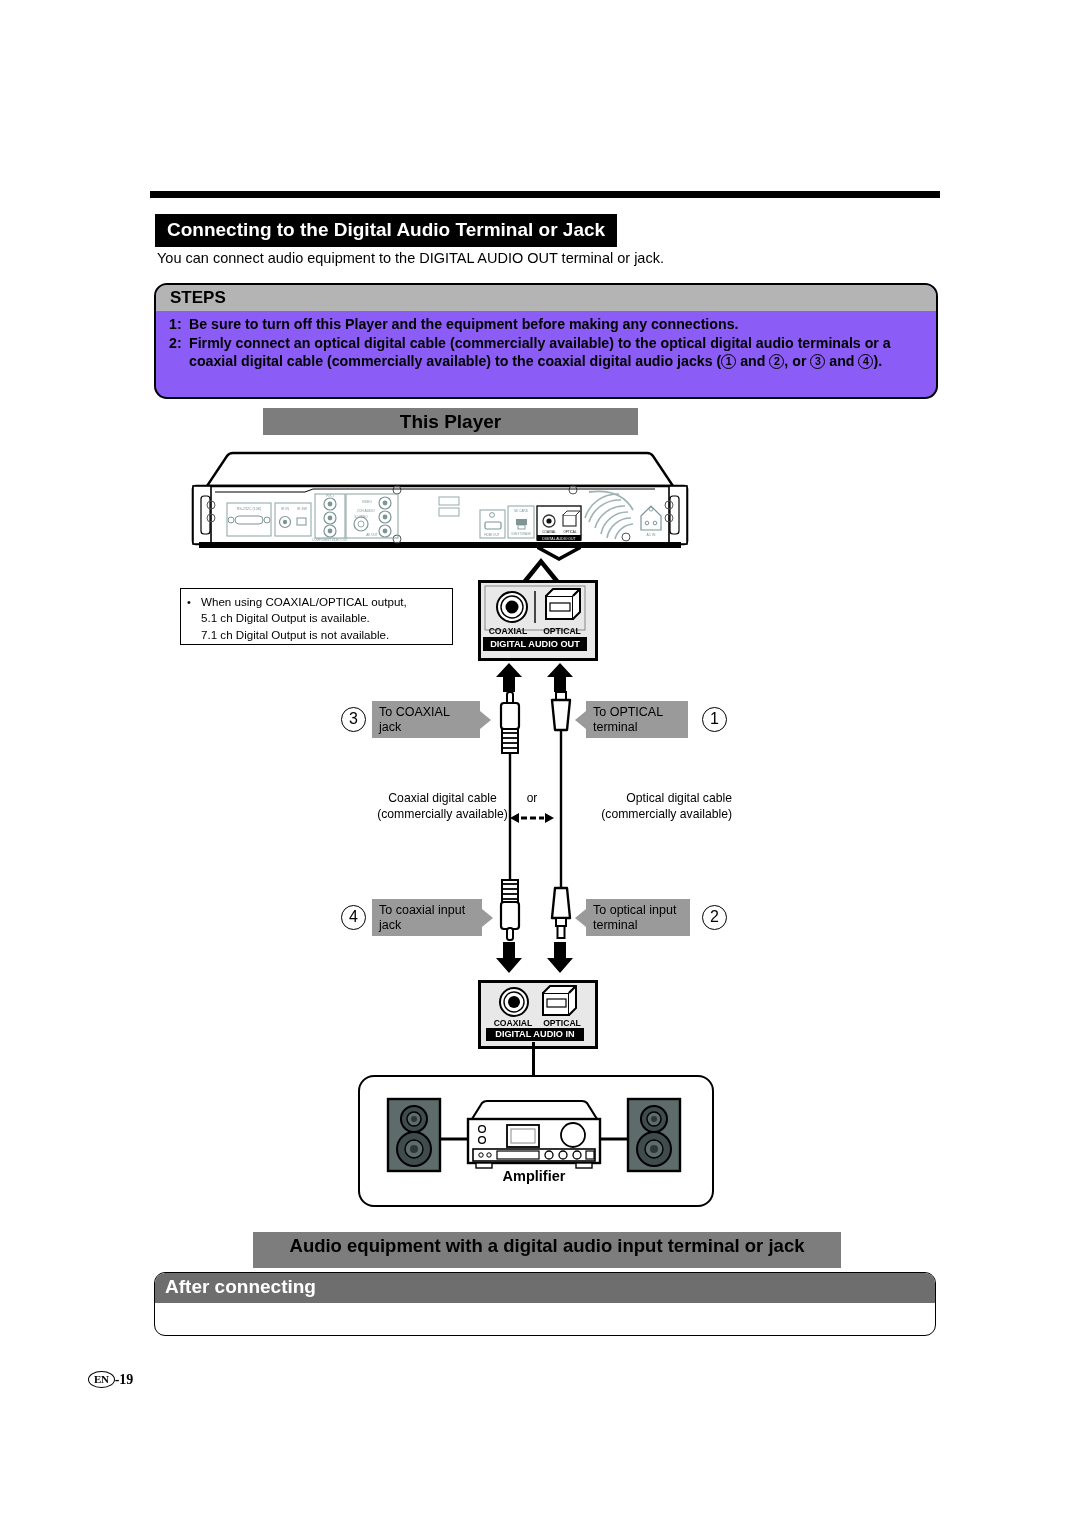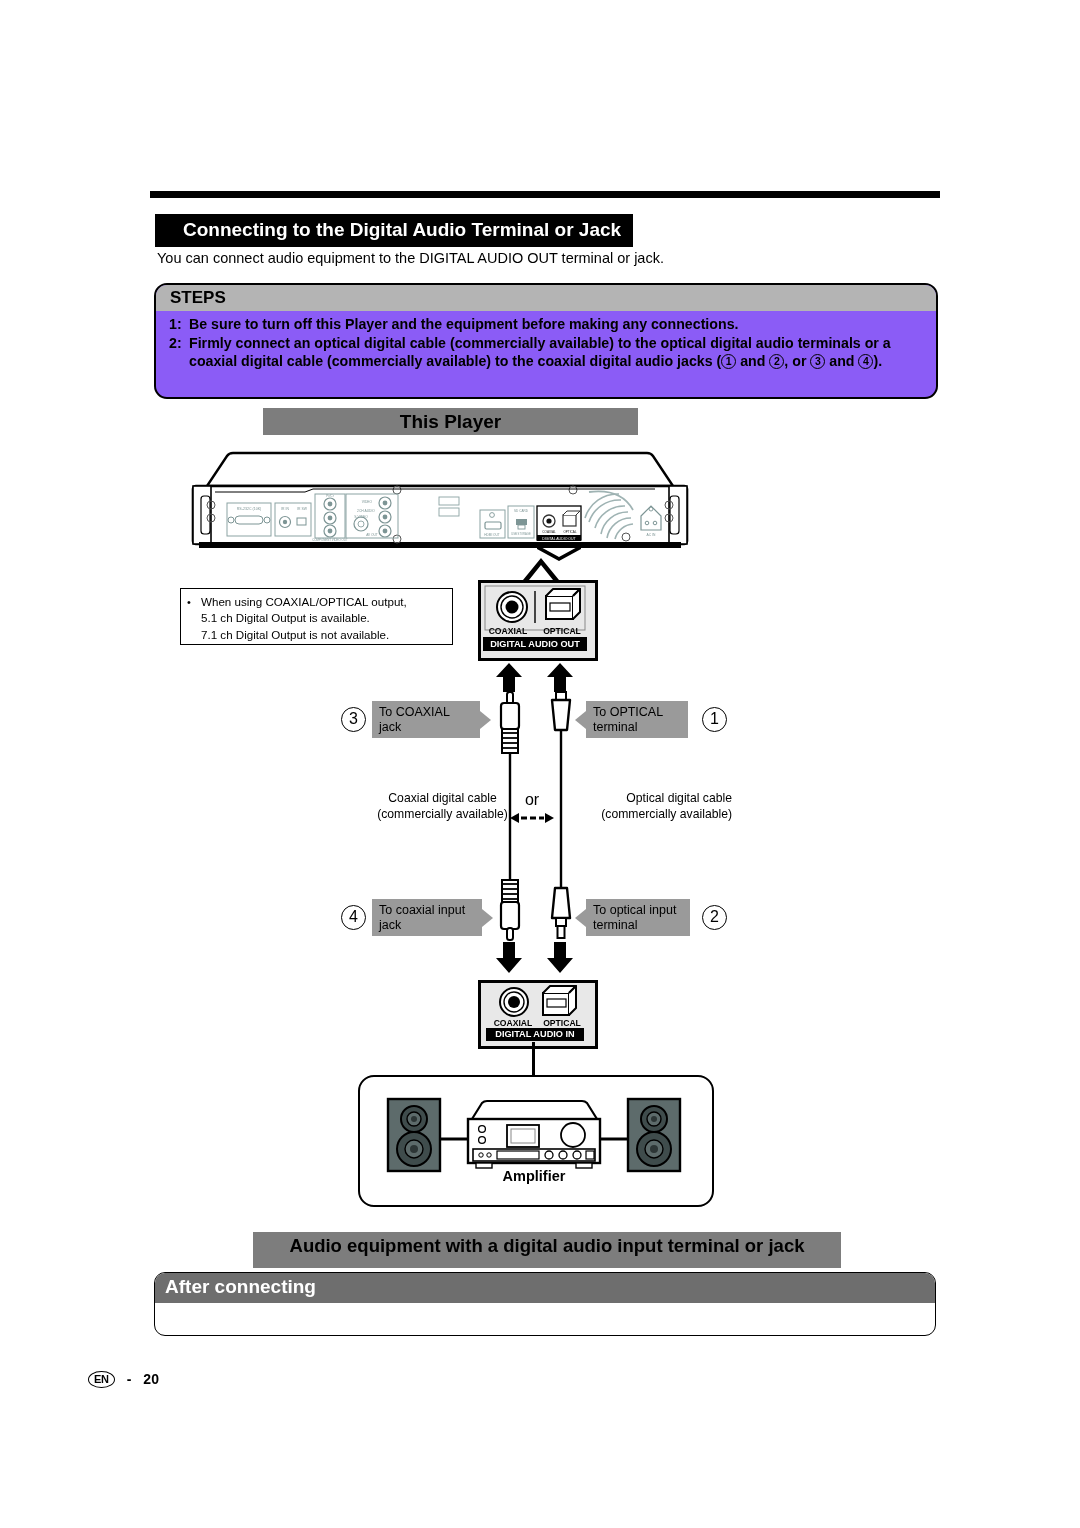--- a/index.html
+++ b/index.html
@@ -8,21 +8,21 @@
 
   .page{position:absolute;left:0;top:0;width:1080px;height:1528px;overflow:hidden;}
 
   
   .title{position:absolute;left:150px;top:128px;font-size:54px;font-weight:bold;
          letter-spacing:-1px;line-height:1;}
   .title-rule{position:absolute;left:150px;top:191px;width:790px;height:7px;background:#000;}
 
   
   .sec-black{position:absolute;left:155px;top:214px;background:#000;color:#fff;
-             font-size:19px;font-weight:bold;padding:5px 12px 6px 28px;white-space:nowrap;}
+             font-size:19px;font-weight:bold;padding:5px 12px 6px 12px;white-space:nowrap;}
   .sec-sub{position:absolute;left:157px;top:250px;font-size:14.5px;}
 
   
   .steps-box{position:absolute;left:154px;top:283px;width:780px;height:112px;
              border:2.5px solid #000;border-radius:13px;overflow:hidden;background:#8b5cf6;}
   .steps-hd{height:26px;background:#b4b4b4;border-bottom:0;
             font-size:17px;font-weight:bold;padding:3px 0 0 14px;box-sizing:border-box;}
   .steps-body{padding:4px 10px 0 13px;font-size:14.2px;font-weight:bold;line-height:1.32;}
   .steps-row{display:flex;margin-bottom:0px;}
   .steps-num{width:20px;flex:0 0 20px;}
@@ -39,21 +39,21 @@
 
   
   .after-box{position:absolute;left:154px;top:1272px;width:780px;height:62px;
              border:1.5px solid #000;border-radius:11px;overflow:hidden;background:#fff;}
   .after-hd{height:30px;background:#6e6e6e;color:#fff;font-size:19px;font-weight:bold;
             padding:3px 0 0 10px;box-sizing:border-box;border-radius:9px 9px 0 0;}
   .after-body{font-size:14.5px;padding:6px 0 0 12px;}
 
   
   .footer{position:absolute;left:88px;top:1371px;font-size:14px;font-weight:bold;
-          display:flex;align-items:flex-start;gap:12px;}
+          display:flex;align-items:center;gap:0;font-family:Liberation Serif, serif;}
   .en-badge{display:inline-block;border:1.6px solid #000;border-radius:50%;
             padding:0 5px;font-size:11px;font-weight:bold;line-height:14px;
             height:15px;letter-spacing:-0.3px;}
 
   
   #rear-panel{position:absolute;left:185px;top:448px;width:510px;height:115px;}
 
   
   .note-box{position:absolute;left:180px;top:588px;width:273px;height:57px;
             border:1.2px solid #000;background:#fff;font-size:11.6px;line-height:1.42;
@@ -87,21 +87,21 @@
             font-size:16px;font-weight:normal;box-sizing:border-box;}
   #num3{left:341px;top:707px;}
   #num1{left:702px;top:707px;}
   #num4{left:341px;top:905px;}
   #num2{left:702px;top:905px;}
 
   
   .cable-txt{position:absolute;font-size:12.2px;line-height:1.35;text-align:center;}
   #cable-coax{left:355px;top:790px;width:175px;}
   #cable-opt{left:557px;top:790px;width:175px;text-align:right;}
-  #or-label{position:absolute;left:515px;top:791px;font-size:16px;width:34px;text-align:center;}
+  #or-label{position:absolute;left:515px;top:791px;font-size:12px;width:34px;text-align:center;}
 
   
   #amp-box{position:absolute;left:358px;top:1075px;width:352px;height:128px;
            border:2.6px solid #000;border-radius:16px;background:#fff;}
   #amp-label{position:absolute;left:358px;top:1168px;width:352px;text-align:center;
              font-size:14.5px;font-weight:bold;}
 
   svg{display:block;overflow:visible;}
 </style>
 </head>
@@ -448,16 +448,16 @@
 
   <div class="gray-hd" id="audio-eq-hd">Audio equipment with a digital audio input terminal or jack</div>
 
   <div class="after-box">
     <div class="after-hd">After connecting</div>
   </div>
 
   <div class="footer">
     <span class="en-badge">EN</span>
     <span>-</span>
-    <span>20</span>
+    <span>19</span>
   </div>
 
 </div>
 
 </body></html>

